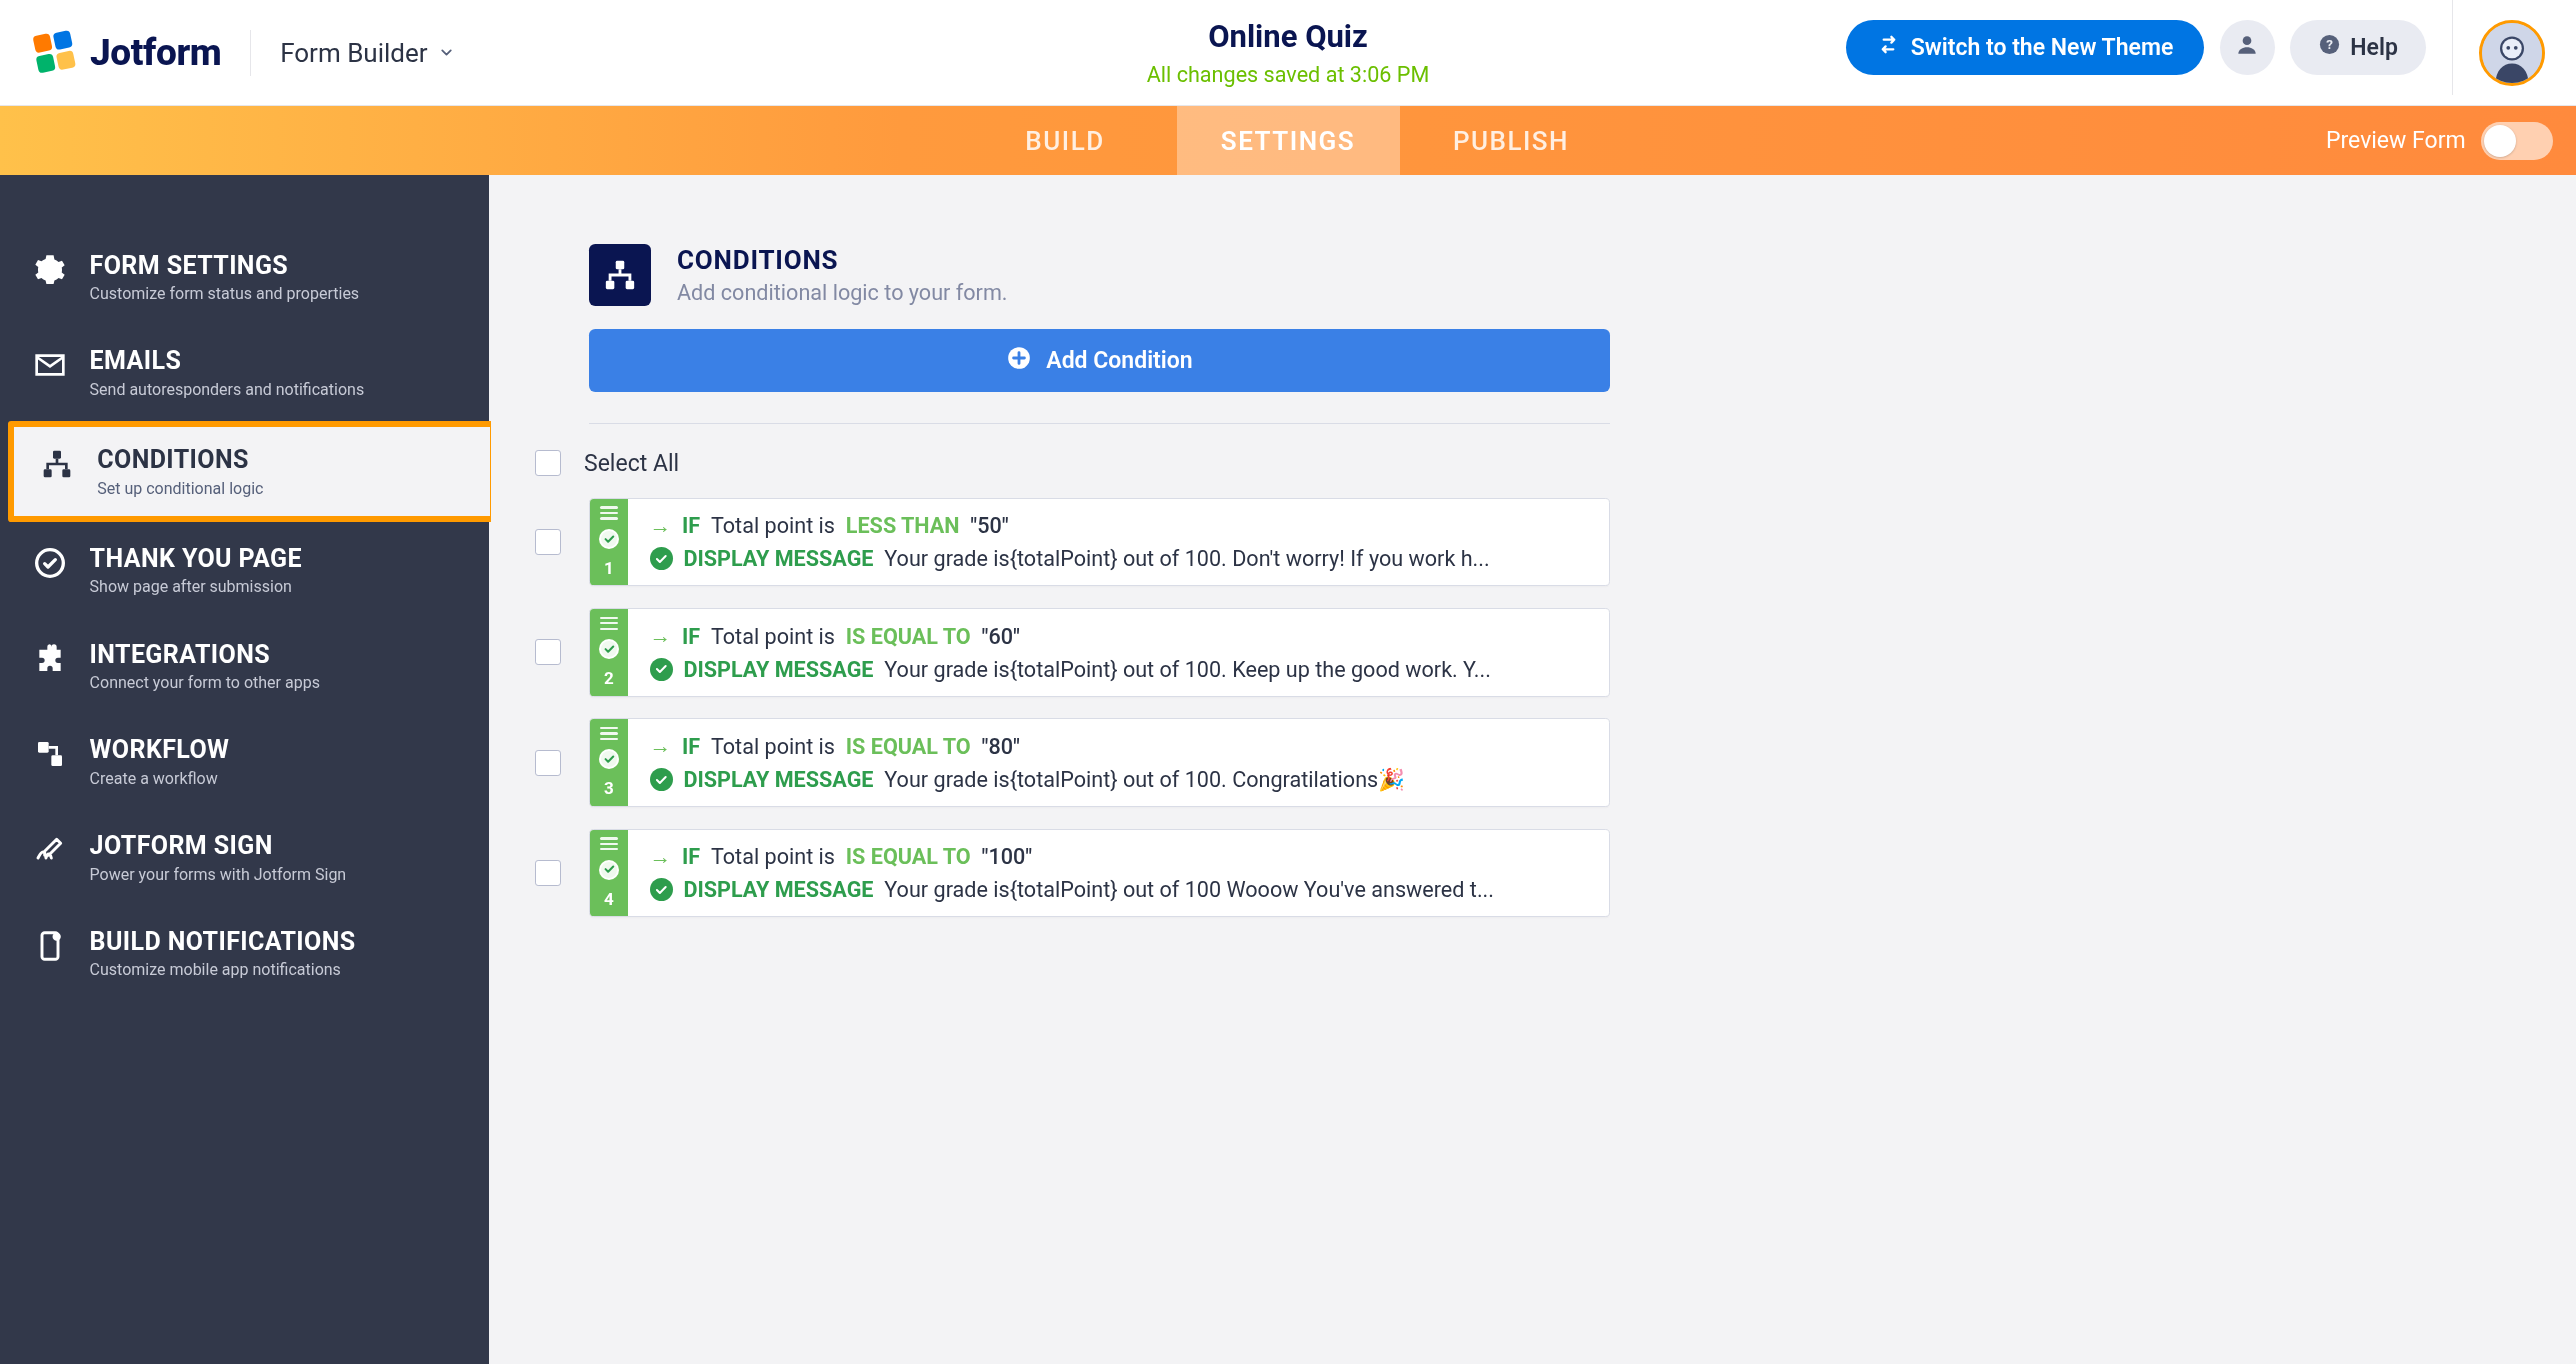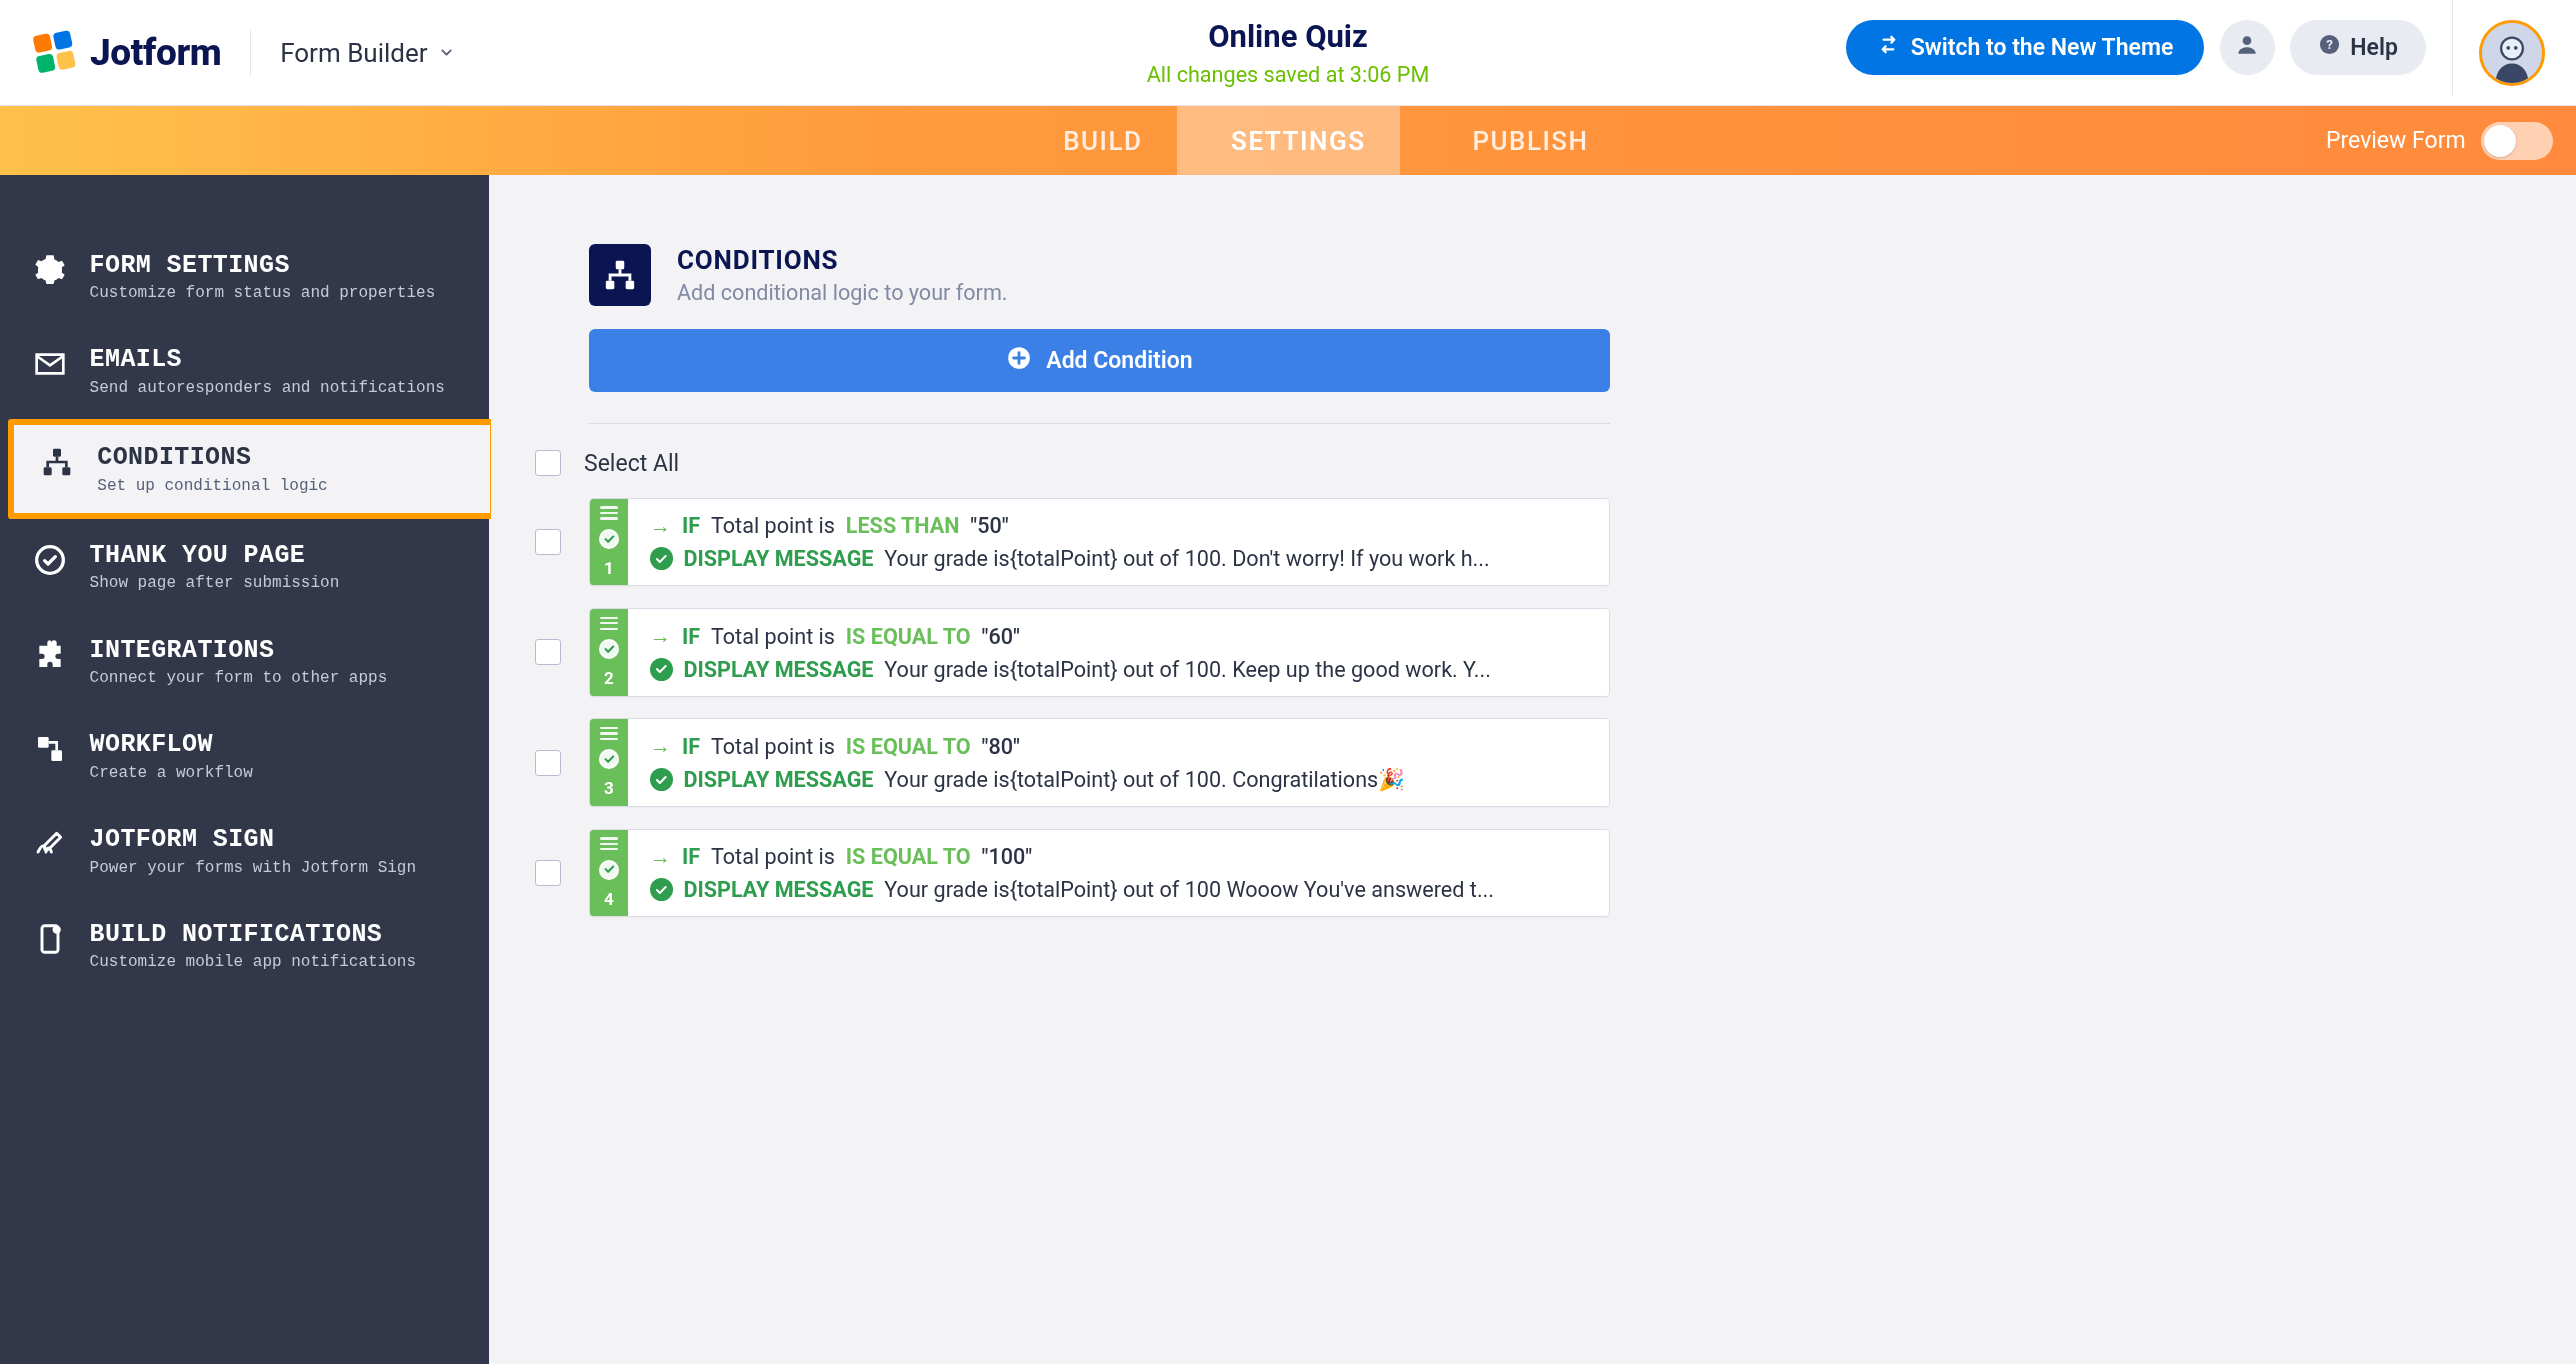--- a/index.html
+++ b/index.html
@@ -81,21 +81,21 @@
     background: linear-gradient(90deg, #ffc14a 0%, #ff9a3d 35%, #ff8a3d 100%);
     display: flex;
     align-items: center;
     justify-content: center;
     position: relative;
   }
   .ribbon-tabs { display: flex; height: 100%; }
   .ribbon-tab {
     min-width: 223px;
     padding: 0 34px;
-    display: flex; align-items: center; justify-content: flex-end;
+    display: flex; align-items: center; justify-content: center;
     color: #fff; font-size: 26px; letter-spacing: 1.5px; font-weight: 500;
     opacity: 0.85;
     cursor: pointer;
   }
   .ribbon-tab.active { background: rgba(255,255,255,0.35); opacity: 1; font-weight: 600; }
   .ribbon-right {
     position: absolute; right: 23px; top: 0; bottom: 0;
     display: flex; align-items: center; gap: 15.4px; color: #fff; font-size: 23px;
   }
   .toggle {
@@ -110,21 +110,20 @@
 
   
   .workspace { display: flex; height: calc(1364px - 106px - 69px); }
 
   
   .sidebar {
     width: 489px;
     background: #32384a;
     color: #fff;
     padding-top: 54px;
-    font-family: Liberation Mono, monospace;
   }
   .side-item {
     display: flex; align-items: flex-start; gap: 21.6px;
     padding: 21.6px 26px 21.6px 31px;
     cursor: pointer;
   }
   .side-item .icon { width: 37px; display:flex; align-items:center; justify-content:center; padding-top:3.1px; flex-shrink:0; }
   .side-item .texts { flex: 1; }
   .side-item .title { font-size: 25px; font-weight: 700; color: #fff; letter-spacing: 0.4px; }
   .side-item .sub   { font-size: 16px; color: #c7cad6; margin-top: 4.6px; }

